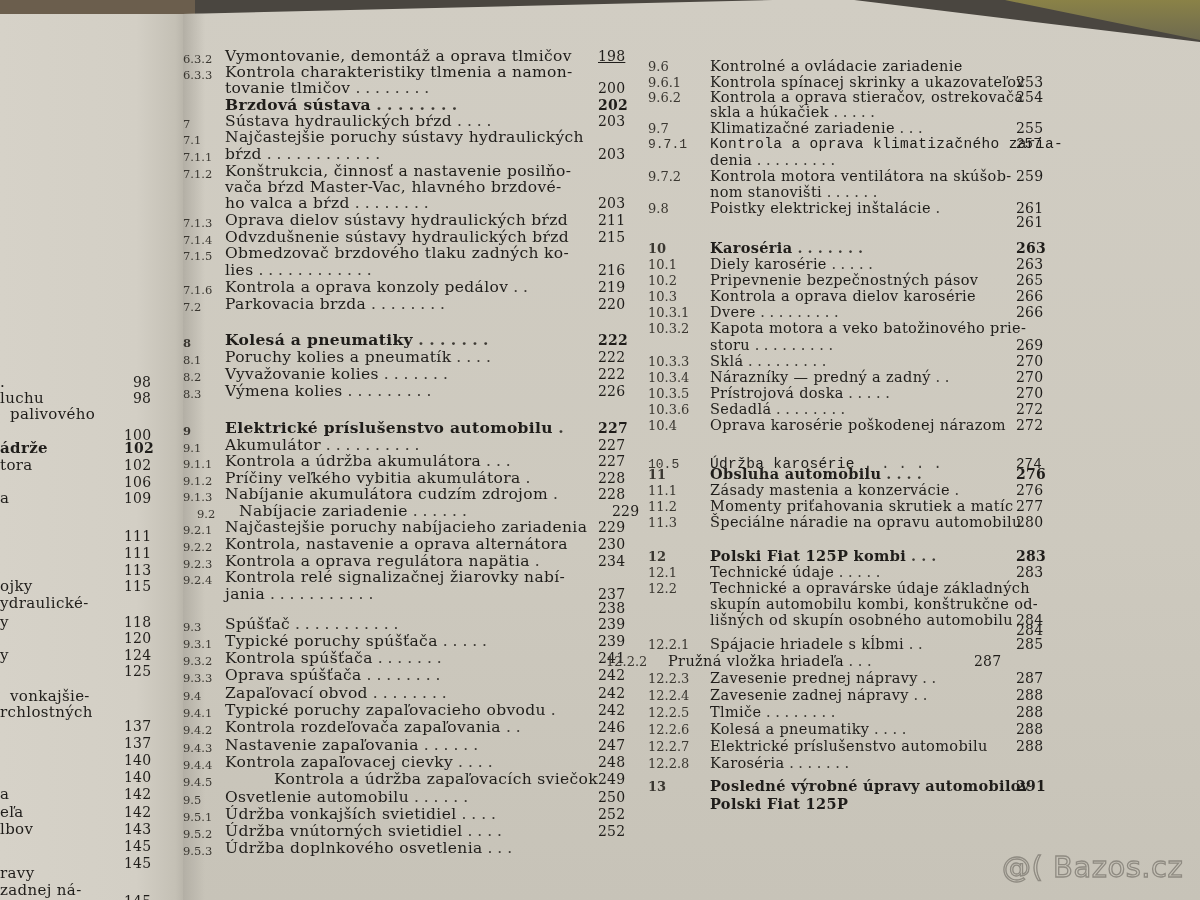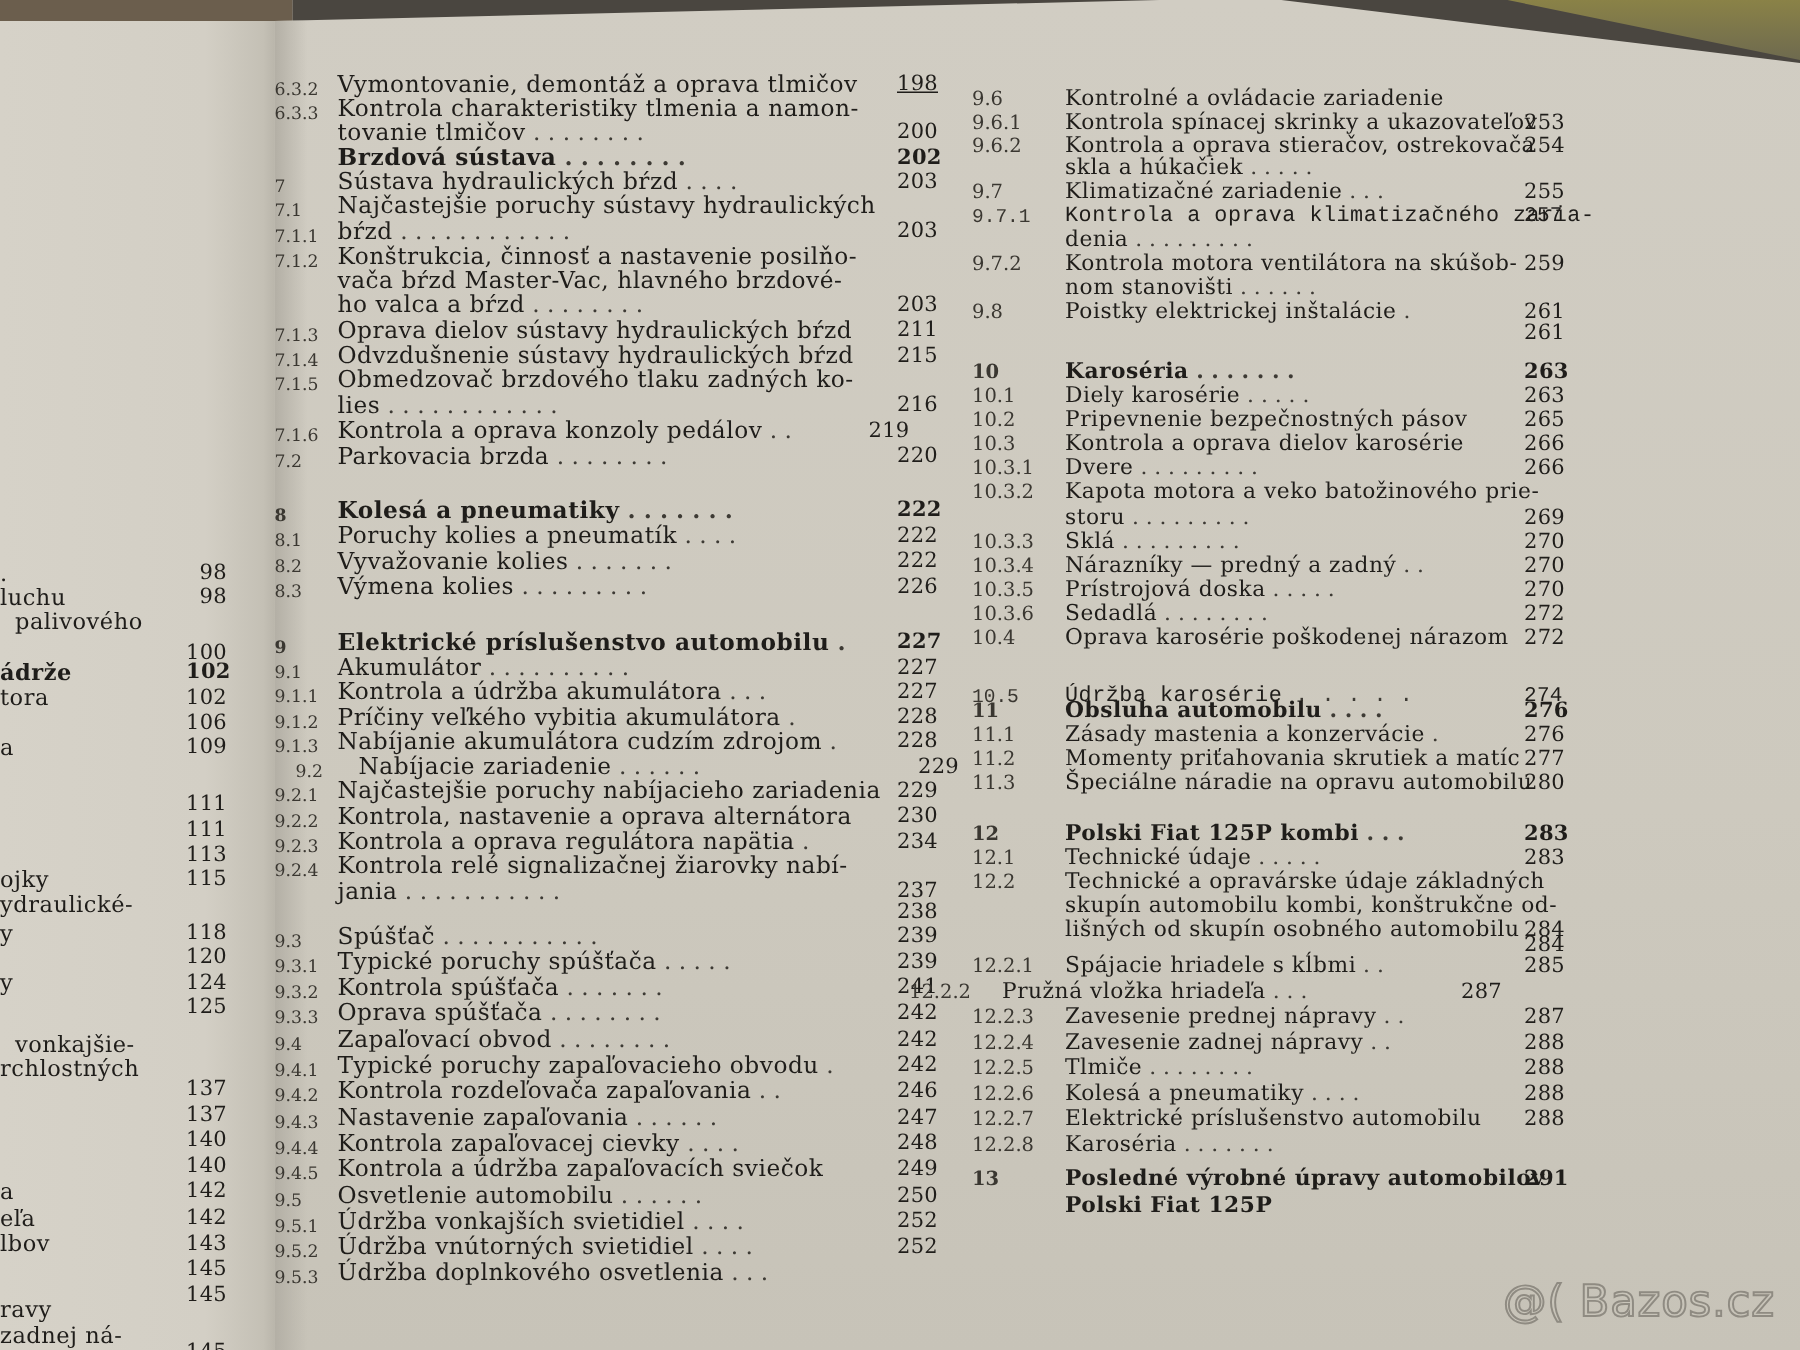--- a/index.html
+++ b/index.html
@@ -111,21 +111,21 @@
     <div class="toc-line" style="left: 225px; top: 113px; width: 373px;"><span class="num">7</span><span>Sústava hydraulických bŕzd</span><span class="dots">  .  .  .  .</span><span class="page" style="left: 373px; top: 0px;">203</span></div>
     <div class="toc-line" style="left: 225px; top: 129px; width: 373px;"><span class="num">7.1</span><span>Najčastejšie poruchy sústavy hydraulických</span><span class="page" style="left: 373px; top: 0px;"></span></div>
     <div class="toc-line" style="left: 225px; top: 146px; width: 373px;"><span class="num">7.1.1</span><span>bŕzd</span><span class="dots">  .  .  .  .  .  .  .  .  .  .  .  .</span><span class="page" style="left: 373px; top: 0px;">203</span></div>
     <div class="toc-line" style="left: 225px; top: 163px; width: 373px;"><span class="num">7.1.2</span><span>Konštrukcia, činnosť a nastavenie posilňo-</span><span class="page" style="left: 373px; top: 0px;"></span></div>
     <div class="toc-line" style="left: 225px; top: 179px; width: 373px;"><span class="num"></span><span>vača bŕzd Master-Vac, hlavného brzdové-</span><span class="page" style="left: 373px; top: 0px;"></span></div>
     <div class="toc-line" style="left: 225px; top: 195px; width: 373px;"><span class="num"></span><span>ho valca a bŕzd</span><span class="dots">  .  .  .  .  .  .  .  .</span><span class="page" style="left: 373px; top: 0px;">203</span></div>
     <div class="toc-line" style="left: 225px; top: 212px; width: 373px;"><span class="num">7.1.3</span><span>Oprava dielov sústavy hydraulických bŕzd</span><span class="page" style="left: 373px; top: 0px;">211</span></div>
     <div class="toc-line" style="left: 225px; top: 229px; width: 373px;"><span class="num">7.1.4</span><span>Odvzdušnenie sústavy hydraulických bŕzd</span><span class="page" style="left: 373px; top: 0px;">215</span></div>
     <div class="toc-line" style="left: 225px; top: 245px; width: 373px;"><span class="num">7.1.5</span><span>Obmedzovač brzdového tlaku zadných ko-</span><span class="page" style="left: 373px; top: 0px;"></span></div>
     <div class="toc-line" style="left: 225px; top: 262px; width: 373px;"><span class="num"></span><span>lies</span><span class="dots">  .  .  .  .  .  .  .  .  .  .  .  .</span><span class="page" style="left: 373px; top: 0px;">216</span></div>
-    <div class="toc-line" style="left: 225px; top: 279px; width: 373px;"><span class="num">7.1.6</span><span>Kontrola a oprava konzoly pedálov</span><span class="dots">  .  .</span><span class="page" style="left: 354px; top: 0px; text-align: center;">219</span></div>
+    <div class="toc-line" style="left: 225px; top: 279px; width: 373px;"><span class="num">7.1.6</span><span>Kontrola a oprava konzoly pedálov</span><span class="dots">  .  .</span><span class="page" style="left: 373px; top: 0px; text-align: center;">219</span></div>
     <div class="toc-line" style="left: 225px; top: 296px; width: 373px;"><span class="num">7.2</span><span>Parkovacia brzda</span><span class="dots">  .  .  .  .  .  .  .  .</span><span class="page" style="left: 373px; top: 0px;">220</span></div>
     <div class="toc-line bold" style="left: 225px; top: 332px; width: 373px;"><span class="num">8</span><span>Kolesá a pneumatiky</span><span class="dots">  .  .  .  .  .  .  .</span><span class="page" style="left: 373px; top: 0px;">222</span></div>
     <div class="toc-line" style="left: 225px; top: 349px; width: 373px;"><span class="num">8.1</span><span>Poruchy kolies a pneumatík</span><span class="dots">  .  .  .  .</span><span class="page" style="left: 373px; top: 0px;">222</span></div>
     <div class="toc-line" style="left: 225px; top: 366px; width: 373px;"><span class="num">8.2</span><span>Vyvažovanie kolies</span><span class="dots">  .  .  .  .  .  .  .</span><span class="page" style="left: 373px; top: 0px;">222</span></div>
     <div class="toc-line" style="left: 225px; top: 383px; width: 373px;"><span class="num">8.3</span><span>Výmena kolies</span><span class="dots">  .  .  .  .  .  .  .  .  .</span><span class="page" style="left: 373px; top: 0px;">226</span></div>
     <div class="toc-line bold" style="left: 225px; top: 420px; width: 373px;"><span class="num">9</span><span>Elektrické príslušenstvo automobilu</span><span class="dots">  .</span><span class="page" style="left: 373px; top: 0px;">227</span></div>
     <div class="toc-line" style="left: 225px; top: 437px; width: 373px;"><span class="num">9.1</span><span>Akumulátor</span><span class="dots">  .  .  .  .  .  .  .  .  .  .</span><span class="page" style="left: 373px; top: 0px;">227</span></div>
     <div class="toc-line" style="left: 225px; top: 453px; width: 373px;"><span class="num">9.1.1</span><span>Kontrola a údržba akumulátora</span><span class="dots">  .  .  .</span><span class="page" style="left: 373px; top: 0px;">227</span></div>
     <div class="toc-line" style="left: 225px; top: 470px; width: 373px;"><span class="num">9.1.2</span><span>Príčiny veľkého vybitia akumulátora</span><span class="dots">  .</span><span class="page" style="left: 373px; top: 0px;">228</span></div>
     <div class="toc-line" style="left: 225px; top: 486px; width: 373px;"><span class="num">9.1.3</span><span>Nabíjanie akumulátora cudzím zdrojom</span><span class="dots">  .</span><span class="page" style="left: 373px; top: 0px;">228</span></div>
@@ -138,21 +138,21 @@
     <div class="toc-line" style="left: 225px; top: 600px; width: 373px;"><span class="num"></span><span></span><span class="page" style="left: 373px; top: 0px;">238</span></div>
     <div class="toc-line" style="left: 225px; top: 616px; width: 373px;"><span class="num">9.3</span><span>Spúšťač</span><span class="dots">  .  .  .  .  .  .  .  .  .  .  .</span><span class="page" style="left: 373px; top: 0px;">239</span></div>
     <div class="toc-line" style="left: 225px; top: 633px; width: 373px;"><span class="num">9.3.1</span><span>Typické poruchy spúšťača</span><span class="dots">  .  .  .  .  .</span><span class="page" style="left: 373px; top: 0px;">239</span></div>
     <div class="toc-line" style="left: 225px; top: 650px; width: 373px;"><span class="num">9.3.2</span><span>Kontrola spúšťača</span><span class="dots">  .  .  .  .  .  .  .</span><span class="page" style="left: 373px; top: 0px;">241</span></div>
     <div class="toc-line" style="left: 225px; top: 667px; width: 373px;"><span class="num">9.3.3</span><span>Oprava spúšťača</span><span class="dots">  .  .  .  .  .  .  .  .</span><span class="page" style="left: 373px; top: 0px;">242</span></div>
     <div class="toc-line" style="left: 225px; top: 685px; width: 373px;"><span class="num">9.4</span><span>Zapaľovací obvod</span><span class="dots">  .  .  .  .  .  .  .  .</span><span class="page" style="left: 373px; top: 0px;">242</span></div>
     <div class="toc-line" style="left: 225px; top: 702px; width: 373px;"><span class="num">9.4.1</span><span>Typické poruchy zapaľovacieho obvodu</span><span class="dots">  .</span><span class="page" style="left: 373px; top: 0px;">242</span></div>
     <div class="toc-line" style="left: 225px; top: 719px; width: 373px;"><span class="num">9.4.2</span><span>Kontrola rozdeľovača zapaľovania</span><span class="dots">  .  .</span><span class="page" style="left: 373px; top: 0px;">246</span></div>
     <div class="toc-line" style="left: 225px; top: 737px; width: 373px;"><span class="num">9.4.3</span><span>Nastavenie zapaľovania</span><span class="dots">  .  .  .  .  .  .</span><span class="page" style="left: 373px; top: 0px;">247</span></div>
     <div class="toc-line" style="left: 225px; top: 754px; width: 373px;"><span class="num">9.4.4</span><span>Kontrola zapaľovacej cievky</span><span class="dots">  .  .  .  .</span><span class="page" style="left: 373px; top: 0px;">248</span></div>
-    <div class="toc-line" style="left: 225px; top: 771px; width: 373px;"><span class="num">9.4.5</span><span>Kontrola a údržba zapaľovacích sviečok</span><span class="page" style="left: 373px; top: 0px;">249</span></div>
+    <div class="toc-line" style="left: 225px; top: 771px; width: 373px; text-align: right;"><span class="num">9.4.5</span><span>Kontrola a údržba zapaľovacích sviečok</span><span class="page" style="left: 373px; top: 0px;">249</span></div>
     <div class="toc-line" style="left: 225px; top: 789px; width: 373px;"><span class="num">9.5</span><span>Osvetlenie automobilu</span><span class="dots">  .  .  .  .  .  .</span><span class="page" style="left: 373px; top: 0px;">250</span></div>
     <div class="toc-line" style="left: 225px; top: 806px; width: 373px;"><span class="num">9.5.1</span><span>Údržba vonkajších svietidiel</span><span class="dots">  .  .  .  .</span><span class="page" style="left: 373px; top: 0px;">252</span></div>
     <div class="toc-line" style="left: 225px; top: 823px; width: 373px;"><span class="num">9.5.2</span><span>Údržba vnútorných svietidiel</span><span class="dots">  .  .  .  .</span><span class="page" style="left: 373px; top: 0px;">252</span></div>
     <div class="toc-line" style="left: 225px; top: 840px; width: 373px;"><span class="num">9.5.3</span><span>Údržba doplnkového osvetlenia</span><span class="dots">  .  .  .</span><span class="page" style="left: 373px; top: 0px;"></span></div>
   </div>
 <div class="col-right" id="col-right">
     <div class="toc-line" style="left: 710px; top: 58px; width: 306px;"><span class="num">9.6</span><span>Kontrolné a ovládacie zariadenie</span><span class="dots"></span><span class="page" style="left: 306px; top: 0px;"></span></div>
     <div class="toc-line" style="left: 710px; top: 74px; width: 306px;"><span class="num">9.6.1</span><span>Kontrola spínacej skrinky a ukazovateľov</span><span class="page" style="left: 306px; top: 0px;">253</span></div>
     <div class="toc-line" style="left: 710px; top: 89px; width: 306px;"><span class="num">9.6.2</span><span>Kontrola a oprava stieračov, ostrekovača</span><span class="page" style="left: 306px; top: 0px;">254</span></div>
     <div class="toc-line" style="left: 710px; top: 104px; width: 306px;"><span class="num"></span><span>skla a húkačiek</span><span class="dots">  .  .  .  .  .</span><span class="page" style="left: 306px; top: 0px;"></span></div>

